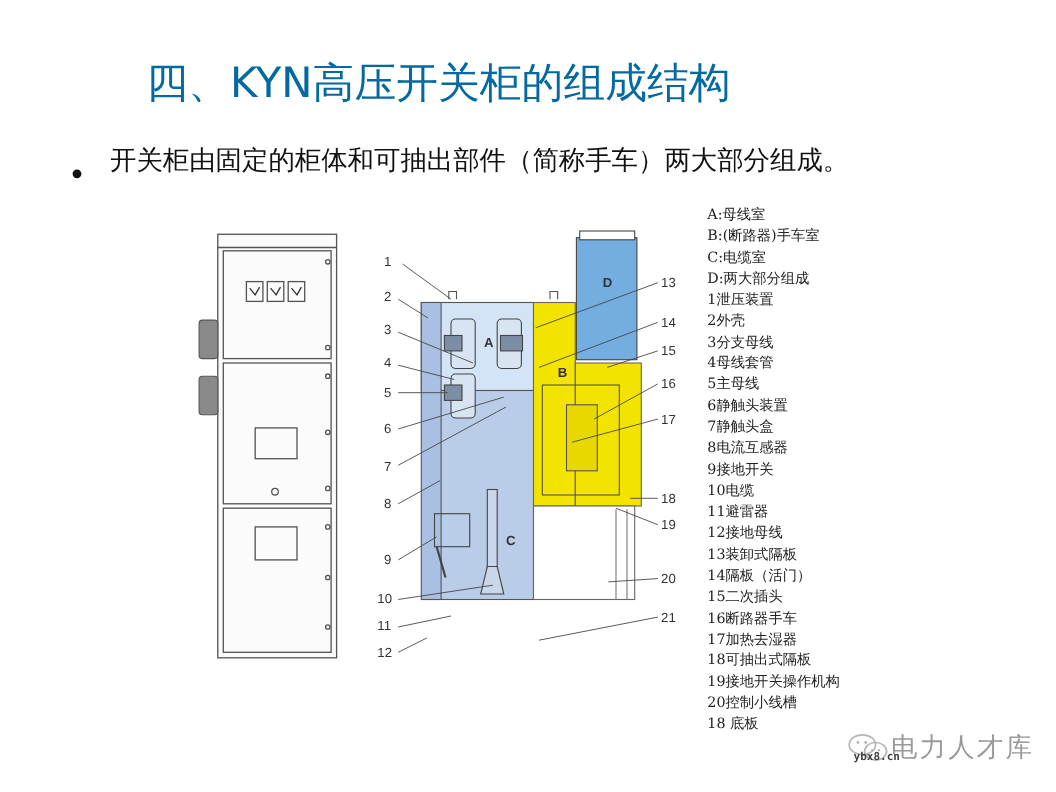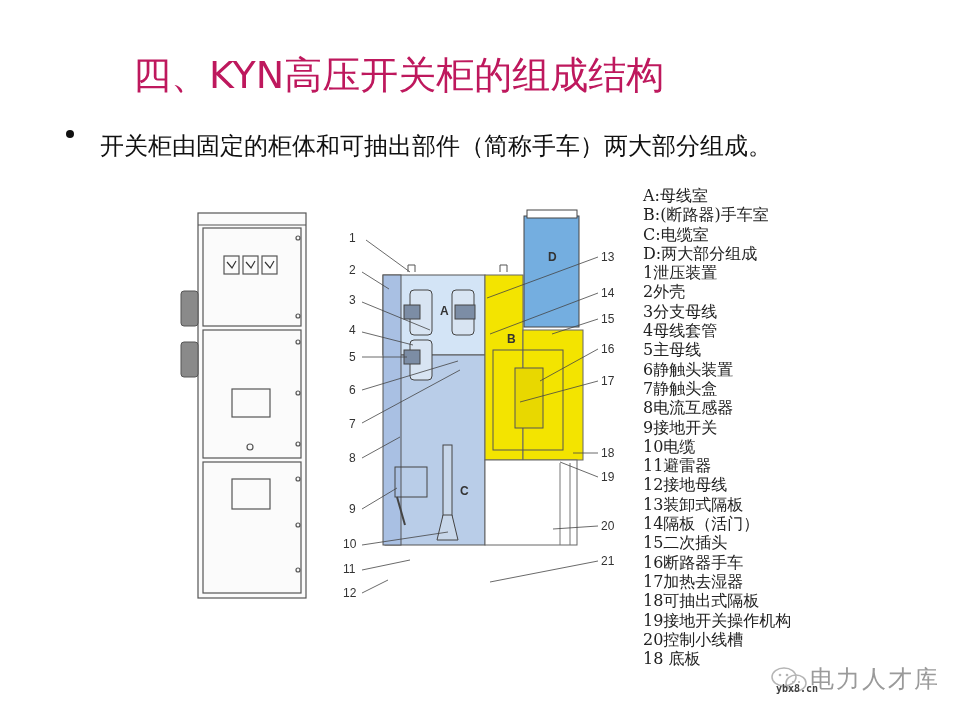--- a/index.html
+++ b/index.html
@@ -1,21 +1,21 @@
 <!DOCTYPE html>
 <html><head>
 <meta charset="utf-8">
 <style>
   html,body{margin:0;padding:0;background:#ffffff;}
   body{width:960px;height:720px;position:relative;overflow:hidden;font-family:"DejaVu Sans",sans-serif;}
-  .title{position:absolute;left:133px;top:50px;font-family:"DejaVu Sans",sans-serif;font-size:38px;color:#be185d;letter-spacing:0px;white-space:nowrap;}
-  .bullet-row{position:absolute;left:66px;top:130px;display:flex;align-items:flex-start;white-space:nowrap;}
+  .title{position:absolute;left:133px;top:50px;font-family:"DejaVu Sans",sans-serif;font-size:38px;color:#0369a1;letter-spacing:0px;white-space:nowrap;}
+  .bullet-row{position:absolute;left:66px;top:130px;display:flex;align-items:flex-end;white-space:nowrap;}
   .bullet-dot{width:8px;height:8px;border-radius:50%;background:#111;margin-right:26px;}
   .bullet-text{font-family:"DejaVu Serif",serif;font-size:24px;color:#111;}
-  .legend{position:absolute;left:643px;top:186px;font-family:"DejaVu Serif",serif;font-size:16px;color:#222;line-height:19.3px;}
+  .legend{position:absolute;left:643px;top:186px;font-family:"DejaVu Serif",serif;font-size:13px;color:#222;line-height:19.3px;}
   .legend div{white-space:nowrap;}
   .diagram{position:absolute;left:0;top:0;}
   .watermark{position:absolute;left:770px;top:663px;width:170px;height:40px;}
   .wm-text{position:absolute;left:40px;top:0px;font-family:"DejaVu Sans",sans-serif;font-size:24px;color:#9a9a9a;white-space:nowrap;letter-spacing:2px;}
   .wm-url{position:absolute;left:6px;top:20px;font-family:"DejaVu Sans Mono",monospace;font-size:10px;color:#404040;font-weight:bold;white-space:nowrap;}
   .callout{font-family:"Liberation Sans",sans-serif;font-size:12px;fill:#333;}
   .region{font-family:"Liberation Sans",sans-serif;font-size:12px;fill:#333;font-weight:bold;}
 </style>
 </head>
 <body>

